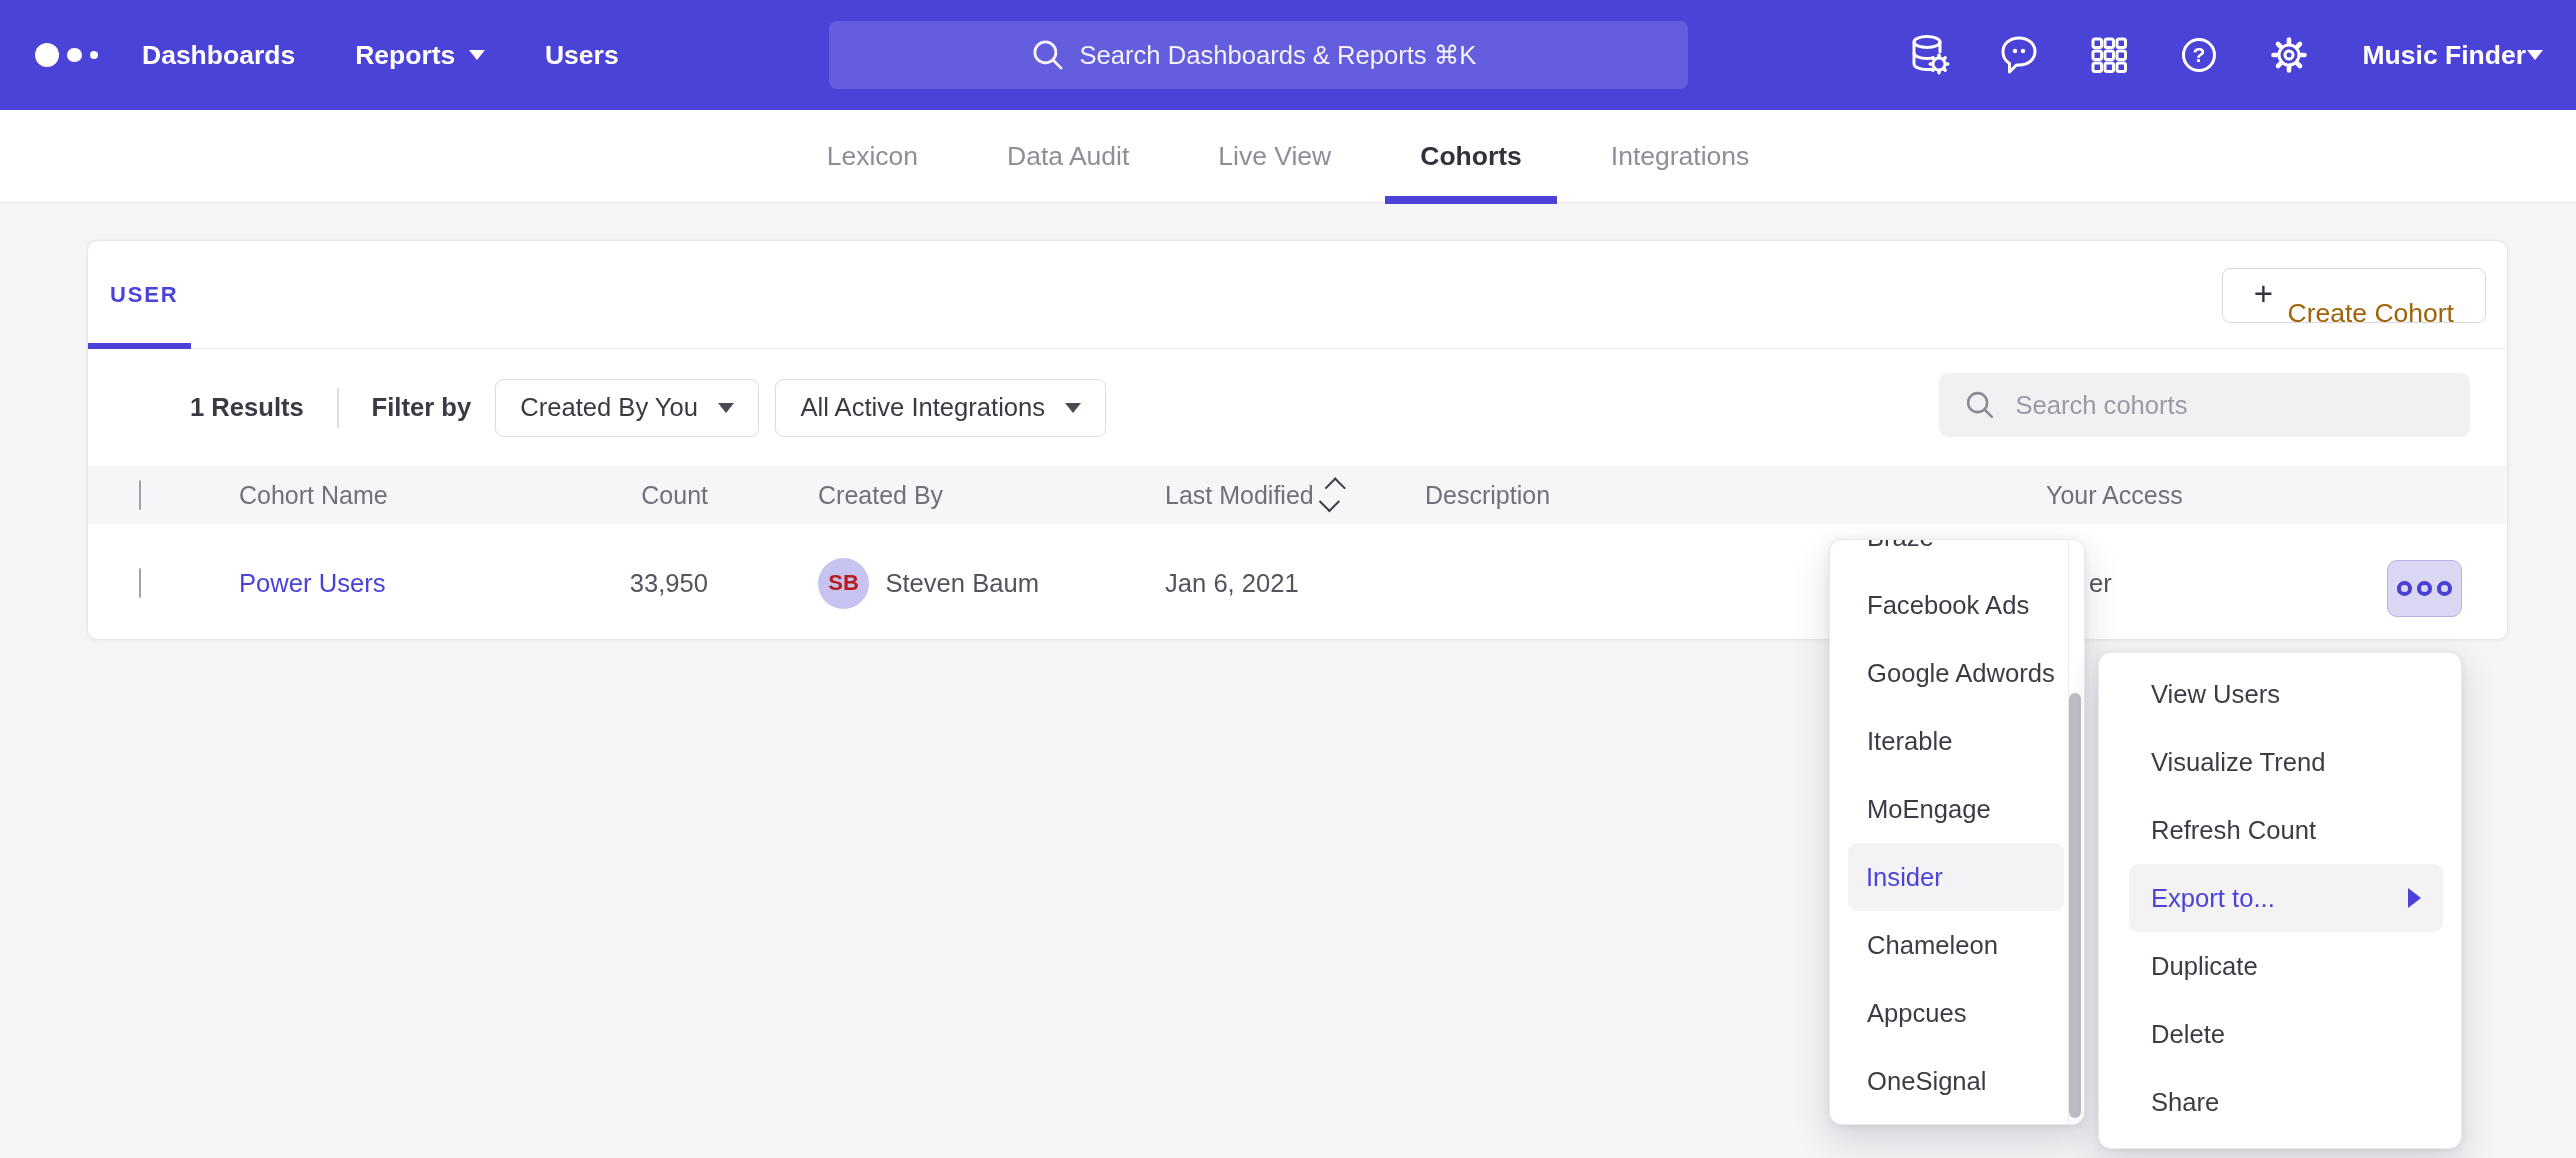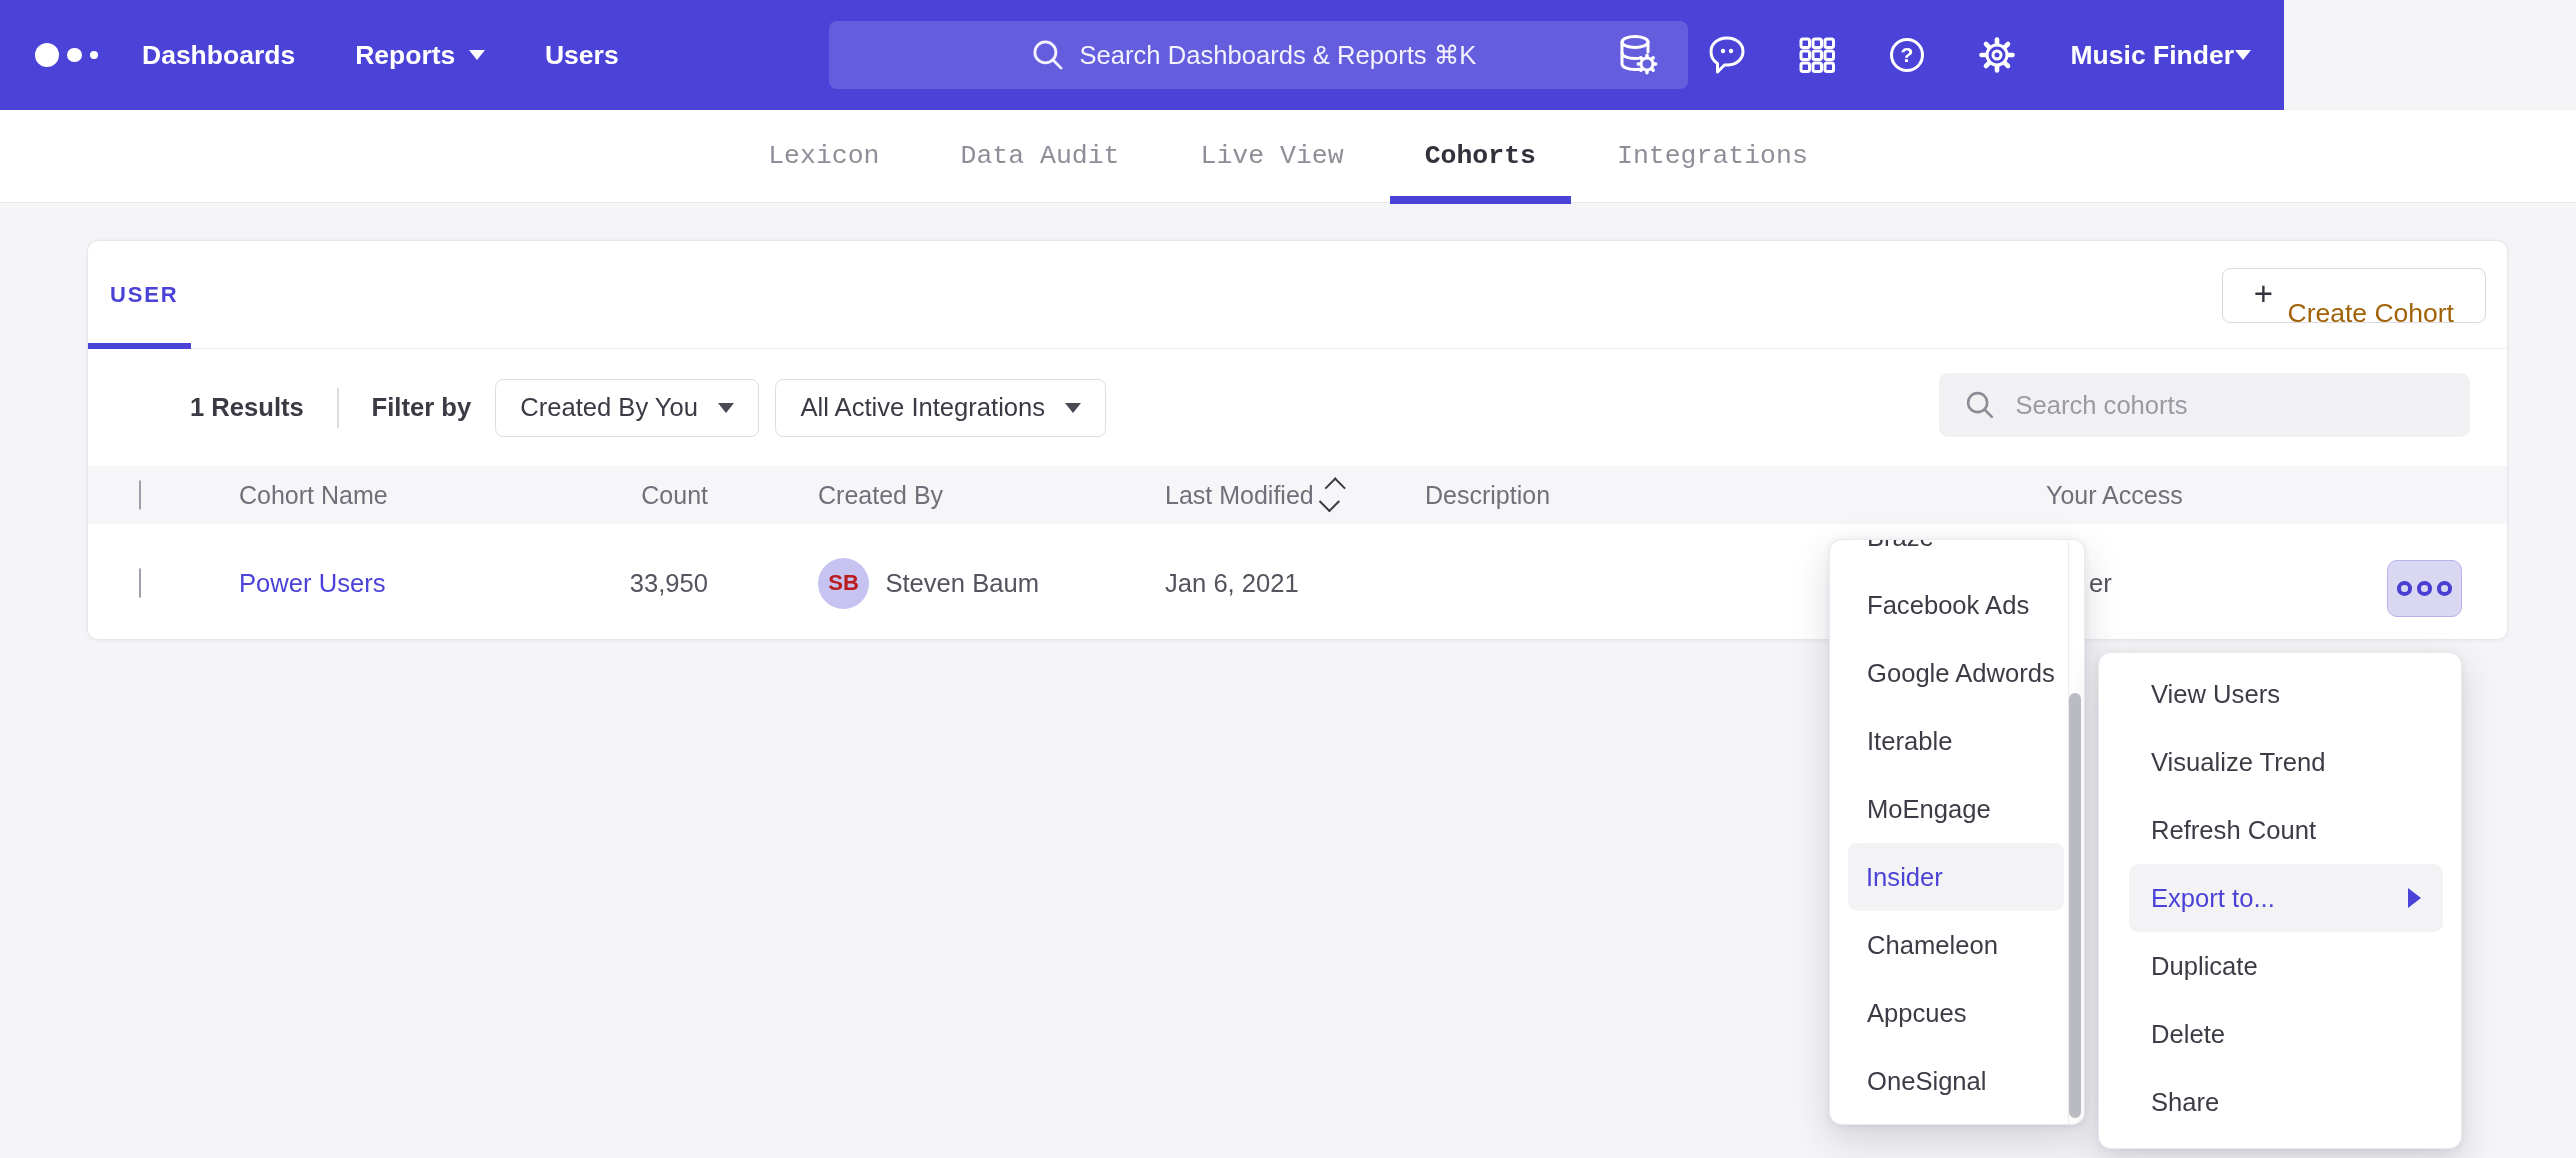--- a/index.html
+++ b/index.html
@@ -7,21 +7,21 @@
   body {
     font-family:"Liberation Sans", sans-serif;
     background:#f5f5f7;
     position:relative;
     overflow:hidden;
     color:#3c3c46;
   }
 
   
   .topnav {
-    position:absolute; top:0; left:0; width:2284px; height:110px;
+    position:absolute; top:0; left:0; width:2576px; height:110px;
     background:#4b43d8; display:flex; align-items:center; color:#fff; z-index:20;padding-left:32px;
   }
   .logo { position:absolute; left:35px; top:0; height:110px; display:flex; align-items:center; gap:8.2px; }
   .logo .d1 { width:24px; height:24px; border-radius:50%; background:#fff; }
   .logo .d2 { width:14.6px; height:14.6px; border-radius:50%; background:#fff; }
   .logo .d3 { width:8.2px;  height:8.2px;  border-radius:50%; background:#fff; }
   .topnav-links { position:absolute; left:142px; display:flex; align-items:center; gap:60px; }
   .topnav-link { font-size:26.5px; font-weight:600; display:flex; align-items:center; gap:13.7px; cursor:pointer; white-space:nowrap; }
   .caret-down { width:0; height:0; border-left:8.2px solid transparent; border-right:8.2px solid transparent; border-top:10px solid #fff; display:inline-block; }
   .topnav-search {
@@ -38,21 +38,21 @@
   .nav-icon-btn { width:48px; height:48px; display:flex; align-items:center; justify-content:center; cursor:pointer; }
   .project-switcher { display:flex; align-items:center; gap:1px; margin-left:7.3px; cursor:pointer; }
   .project-name { font-size:26.5px; font-weight:600; white-space:nowrap; }
 
   
   .subnav {
     position:absolute; top:110px; left:0; width:2576px; height:93px;
     background:#fff; border-bottom:1.8px solid #e9e9ec;
     display:flex; align-items:center; justify-content:center; z-index:10;
   }
-  .subnav-tabs { display:flex; align-items:center; gap:11px;font-family:Liberation Mono, monospace; }
+  .subnav-tabs { display:flex; align-items:center; gap:19px; }
   .subnav-tab {
     position:relative; height:93px; display:flex; align-items:center;
     padding:0 35px; font-size:26.5px; color:#8e8e99; cursor:pointer; white-space:nowrap;
   }
   .subnav-tab.active { color:#32323c; font-weight:600; }
   .subnav-tab.active .tab-underline {
     position:absolute; left:0; right:0; bottom:-1.8px; height:8.2px; background:#4b43d8;
   }
 
   

